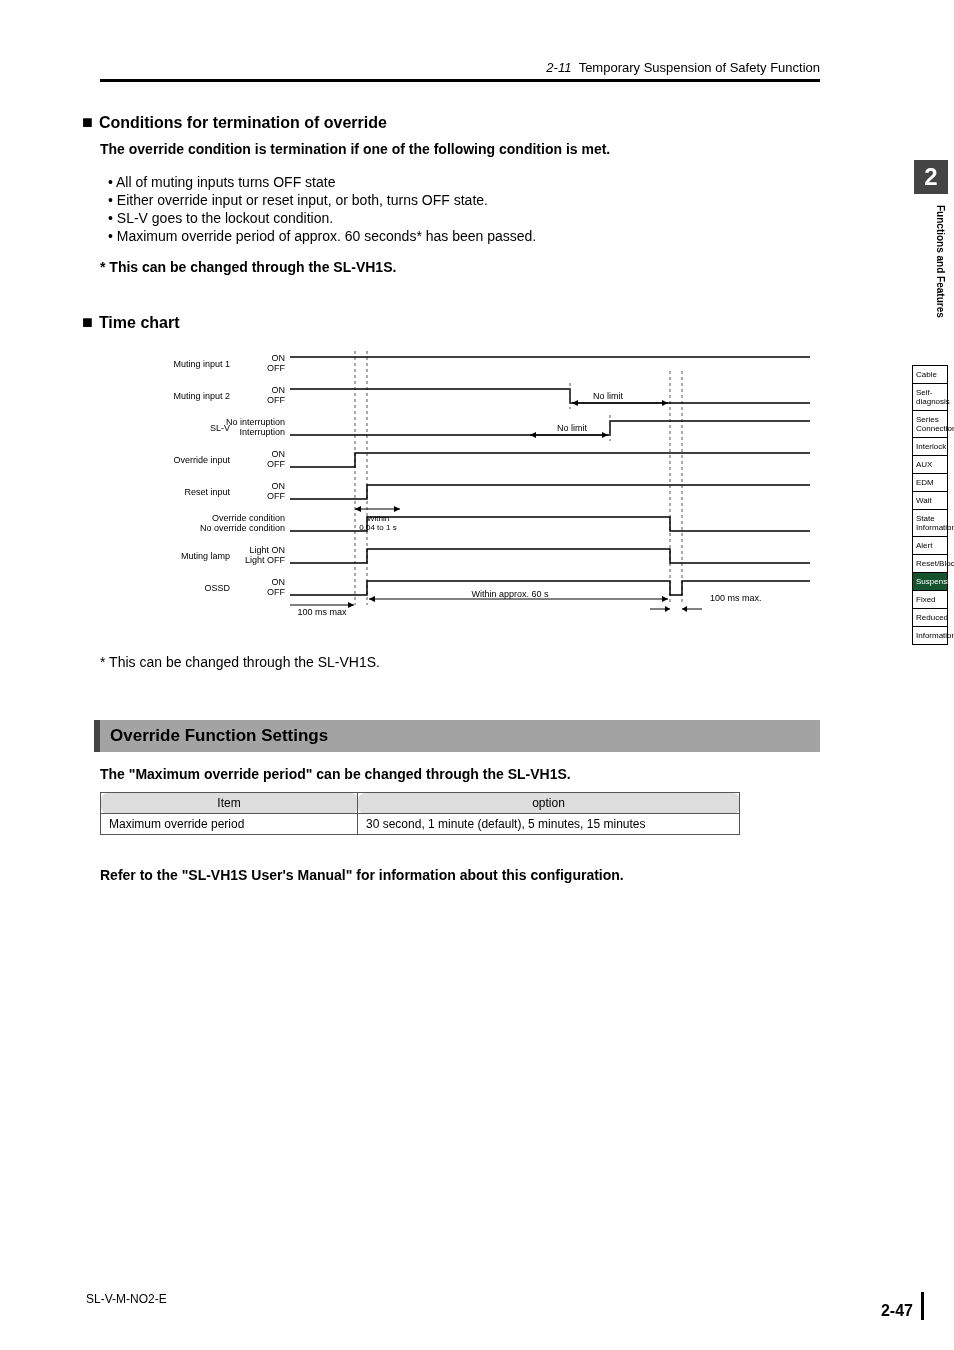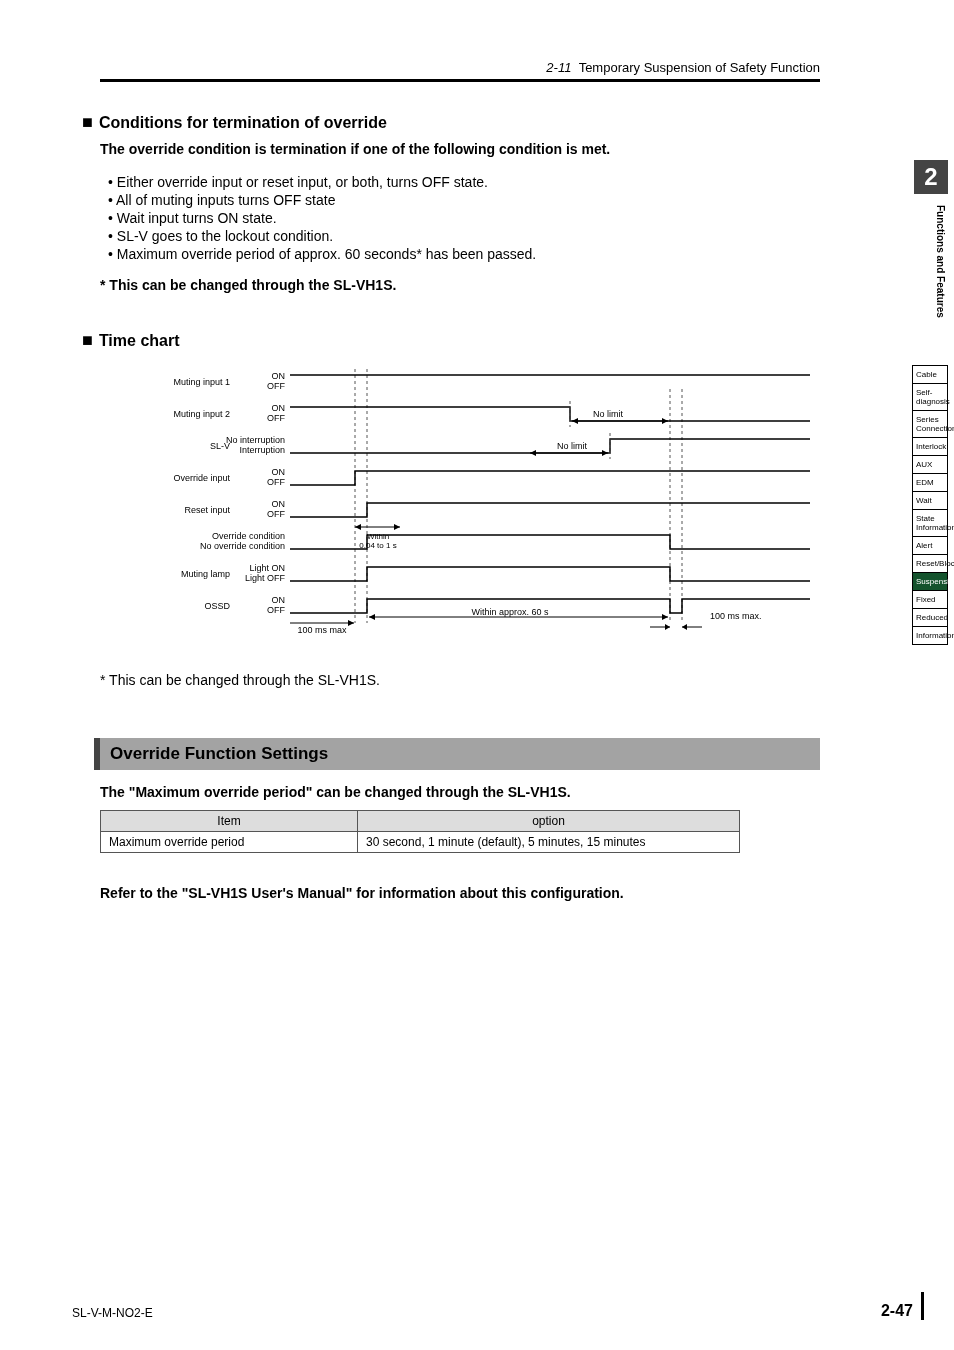--- a/index.html
+++ b/index.html
@@ -97,52 +97,51 @@
     border-collapse: collapse;
     width: 640px;
     font-size: 12px;
     margin-top: 6px;
   }
   table.opt th, table.opt td {
     border: 1px solid #555;
     padding: 3px 8px;
     text-align: left;
   }
-  table.opt th { background: #ddd; font-weight: normal; text-align: center;}
+  table.opt th { background: #ddd; font-weight: normal; text-align: center; border-radius: 7px;}
   .footer {
     position: absolute;
     bottom: 30px;
-    left: 72px;
+    left: 86px;
     right: 30px;
     display: flex;
     justify-content: space-between;
-    align-items: flex-end;
+    align-items: flex-start;
     font-size: 12px;
   }
   .footer .pg { font-weight: bold; font-size: 16px; border-right: 3px solid #000; padding-right: 8px; height: 28px; display: flex; align-items: flex-end;}
   .footnote { font-size: 14px; margin-top: 30px; }
 </style>
 </head>
 <body>
 
 <div class="page">
   <div class="header-right">
     <span class="sec-num">2-11</span>
     &nbsp;<span>Temporary Suspension of Safety Function</span>
   </div>
   <div class="header-rule"></div>
 
   <div class="block-heading">
     <span class="square">■</span><span>Conditions for termination of override</span>
   </div>
   <div class="body-text">The override condition is termination if one of the following condition is met.</div>
   <ul class="bullet-list">
+    <li>All of muting inputs turns OFF state</li>
     <li>Either override input or reset input, or both, turns OFF state.</li>
-    <li>All of muting inputs turns OFF state</li>
-    <li>Wait input turns ON state.</li>
     <li>SL-V goes to the lockout condition.</li>
     <li>Maximum override period of approx. 60 seconds* has been passed.</li>
   </ul>
   <div class="body-text">* This can be changed through the SL-VH1S.</div>
 
   <div class="block-heading" style="margin-top:34px">
     <span class="square">■</span><span>Time chart</span>
   </div>
 
   <div class="timechart">

